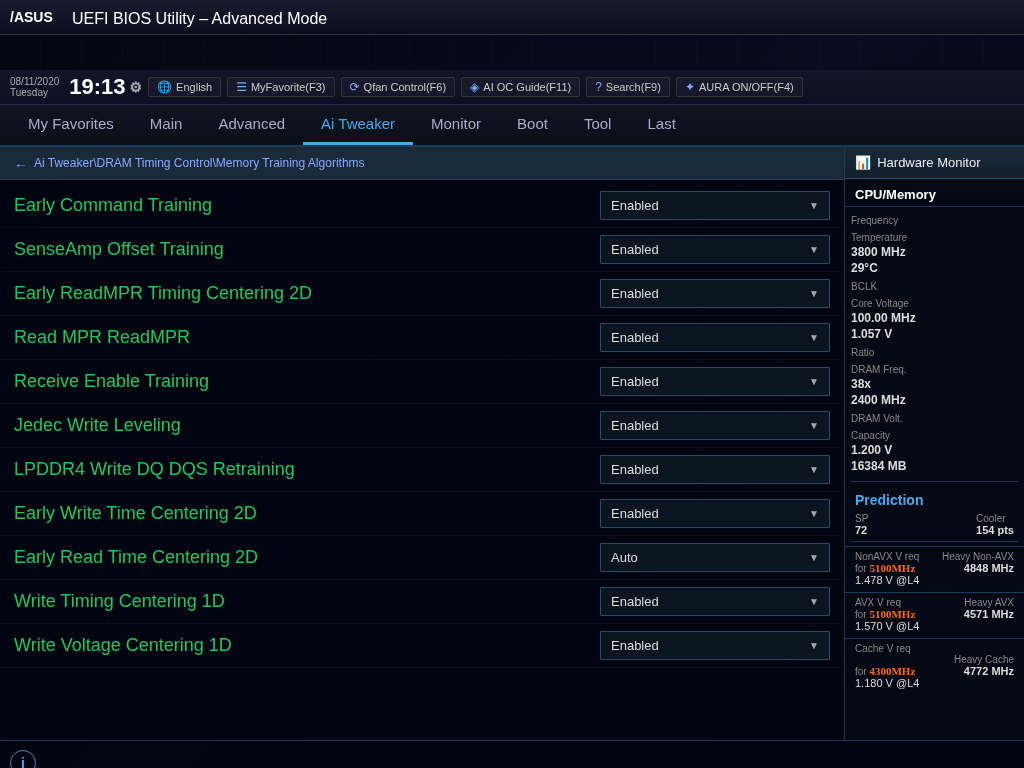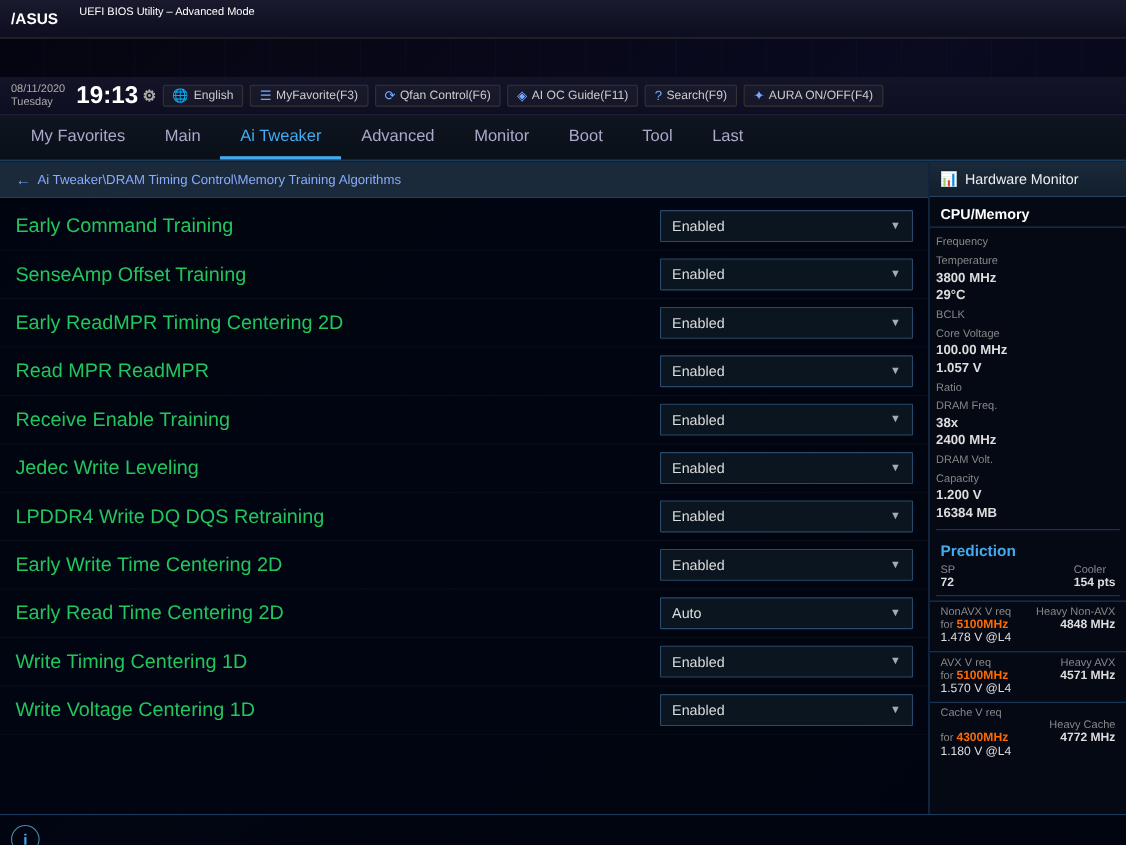--- a/index.html
+++ b/index.html
@@ -31,34 +31,34 @@
     }
 
     
     .header {
       position: relative;
       z-index: 10;
       background: linear-gradient(180deg, #1a1a2e 0%, #0d0d1f 100%);
       border-bottom: 1px solid #333;
       padding: 6px 10px;
       display: flex;
-      align-items: flex-start;
+      align-items: flex-end;
       gap: 12px;
     }
     .asus-logo {
       color: #fff;
       font-weight: bold;
       font-size: 14px;
       display: flex;
       align-items: center;
       gap: 4px;
     }
     .header-title {
       color: #fff;
-      font-size: 10px;
+      font-size: 16px;
       flex: 1;
     }
 
     
     .top-bar {
       position: relative;
       z-index: 10;
       background: linear-gradient(180deg, #141428 0%, #0e0e22 100%);
       border-bottom: 1px solid #2a2a4a;
       padding: 4px 10px;
@@ -232,21 +232,21 @@
       padding: 1px 10px;
     }
     .pred-label { color: #888; font-size: 10px; }
     .pred-value { color: #ddd; font-size: 11px; font-weight: bold; }
     .pred-section {
       padding: 4px 10px;
       border-top: 1px solid #1a3a5a;
       margin-top: 2px;
     }
     .pred-freq-label { color: #888; font-size: 10px; }
-    .pred-freq-value { color: #ff6a00; font-size: 11px; font-weight: bold; }
+    .pred-freq-value { color: #ff6a00; font-size: 11px; font-weight: bold; font-family: Liberation Serif, serif; }
     .pred-voltage { color: #ddd; font-size: 11px; }
     .pred-right-label { color: #888; font-size: 10px; text-align: right; }
     .pred-right-value { color: #ddd; font-size: 11px; font-weight: bold; text-align: right; }
 
     
     .info-bar {
       position: relative;
       z-index: 10;
       background: rgba(0,5,15,0.9);
       border-top: 1px solid #1a3a5a;
@@ -367,25 +367,25 @@
   </div>
 </div>
 
 <div class="nav-menu">
   <div class="nav-item">
     <span>My Favorites</span>
   </div>
   <div class="nav-item">
     <span>Main</span>
   </div>
+  <div class="nav-item">
+    <span>Advanced</span>
+  </div>
   <div class="nav-item active">
     <span>Ai Tweaker</span>
-  </div>
-  <div class="nav-item">
-    <span>Advanced</span>
   </div>
   <div class="nav-item">
     <span>Monitor</span>
   </div>
   <div class="nav-item">
     <span>Boot</span>
   </div>
   <div class="nav-item">
     <span>Tool</span>
   </div>

